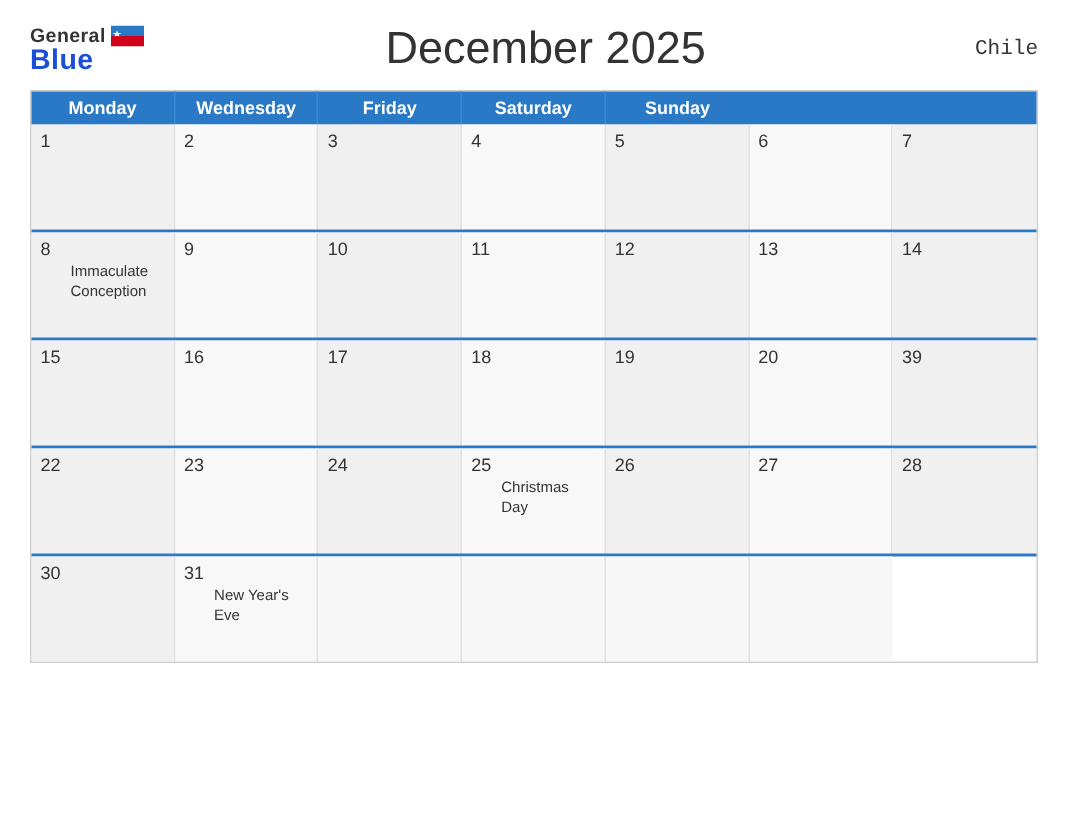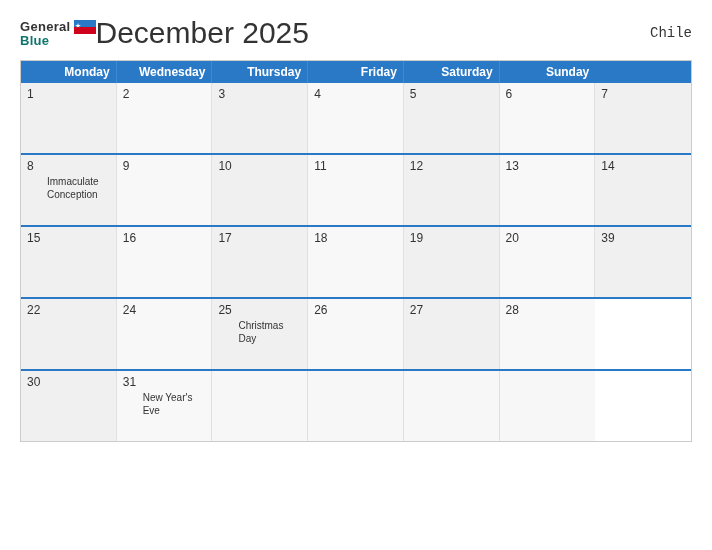--- a/index.html
+++ b/index.html
@@ -31,35 +31,35 @@
       align-items: flex-start;
       line-height: 1;
     }
     .logo-general {
       font-size: 13px;
       font-weight: bold;
       color: #333;
       letter-spacing: 0.3px;
     }
     .logo-blue {
-      font-size: 13px;
+      font-size: 19px;
       font-weight: bold;
-      color: #0f766e;
+      color: #1d4ed8;
       letter-spacing: 0.3px;
     }
     .logo-row {
       display: flex;
       align-items: center;
       gap: 3px;
     }
     .calendar-title {
       font-size: 30px;
       color: #333;
       font-weight: normal;
-      text-align: left;
+      text-align: center;
       flex: 1;
     }
     .country-label {
       font-size: 14px;
       color: #333;
       min-width: 60px;
       text-align: right;
       font-family: Liberation Mono, monospace;
     }
     
@@ -72,21 +72,21 @@
     .cal-header {
       display: grid;
       grid-template-columns: repeat(7, 1fr);
       background: #2979c7;
     }
     .cal-header-cell {
       color: #fff;
       font-size: 12px;
       font-weight: bold;
       padding: 4px 6px;
-      text-align: right;
+      text-align: center;
       border-right: 1px solid #3a8ad4;
     }
     .cal-header-cell:last-child {
       border-right: none;
     }
     .cal-body {
       flex: 1;
       display: flex;
       flex-direction: column;
     }
@@ -155,21 +155,20 @@
     <div class="calendar-title">December 2025</div>
 
     <div class="country-label">Chile</div>
   </div>
 
   <div class="calendar">
 
     <div class="cal-header">
       <div class="cal-header-cell">Monday</div>
       <div class="cal-header-cell">Wednesday</div>
-      <div class="cal-header-cell">Thursday</div>
       <div class="cal-header-cell">Friday</div>
       <div class="cal-header-cell">Saturday</div>
       <div class="cal-header-cell">Sunday</div>
     </div>
 
     <div class="cal-body">
 
       <div class="cal-week">
         <div class="cal-cell">
             <span class="day-num">1</span>
@@ -241,20 +240,23 @@
         <div class="cal-cell">
             <span class="day-num">39</span>
           </div>
       </div>
 
       <div class="cal-week">
         <div class="cal-cell">
             <span class="day-num">22</span>
           </div>
         <div class="cal-cell">
+            <span class="day-num">23</span>
+          </div>
+        <div class="cal-cell">
             <span class="day-num">24</span>
           </div>
         <div class="cal-cell">
           <span class="day-num">25</span>
           <span class="day-event">Christmas Day</span>
         </div>
         <div class="cal-cell">
             <span class="day-num">26</span>
           </div>
         <div class="cal-cell">

